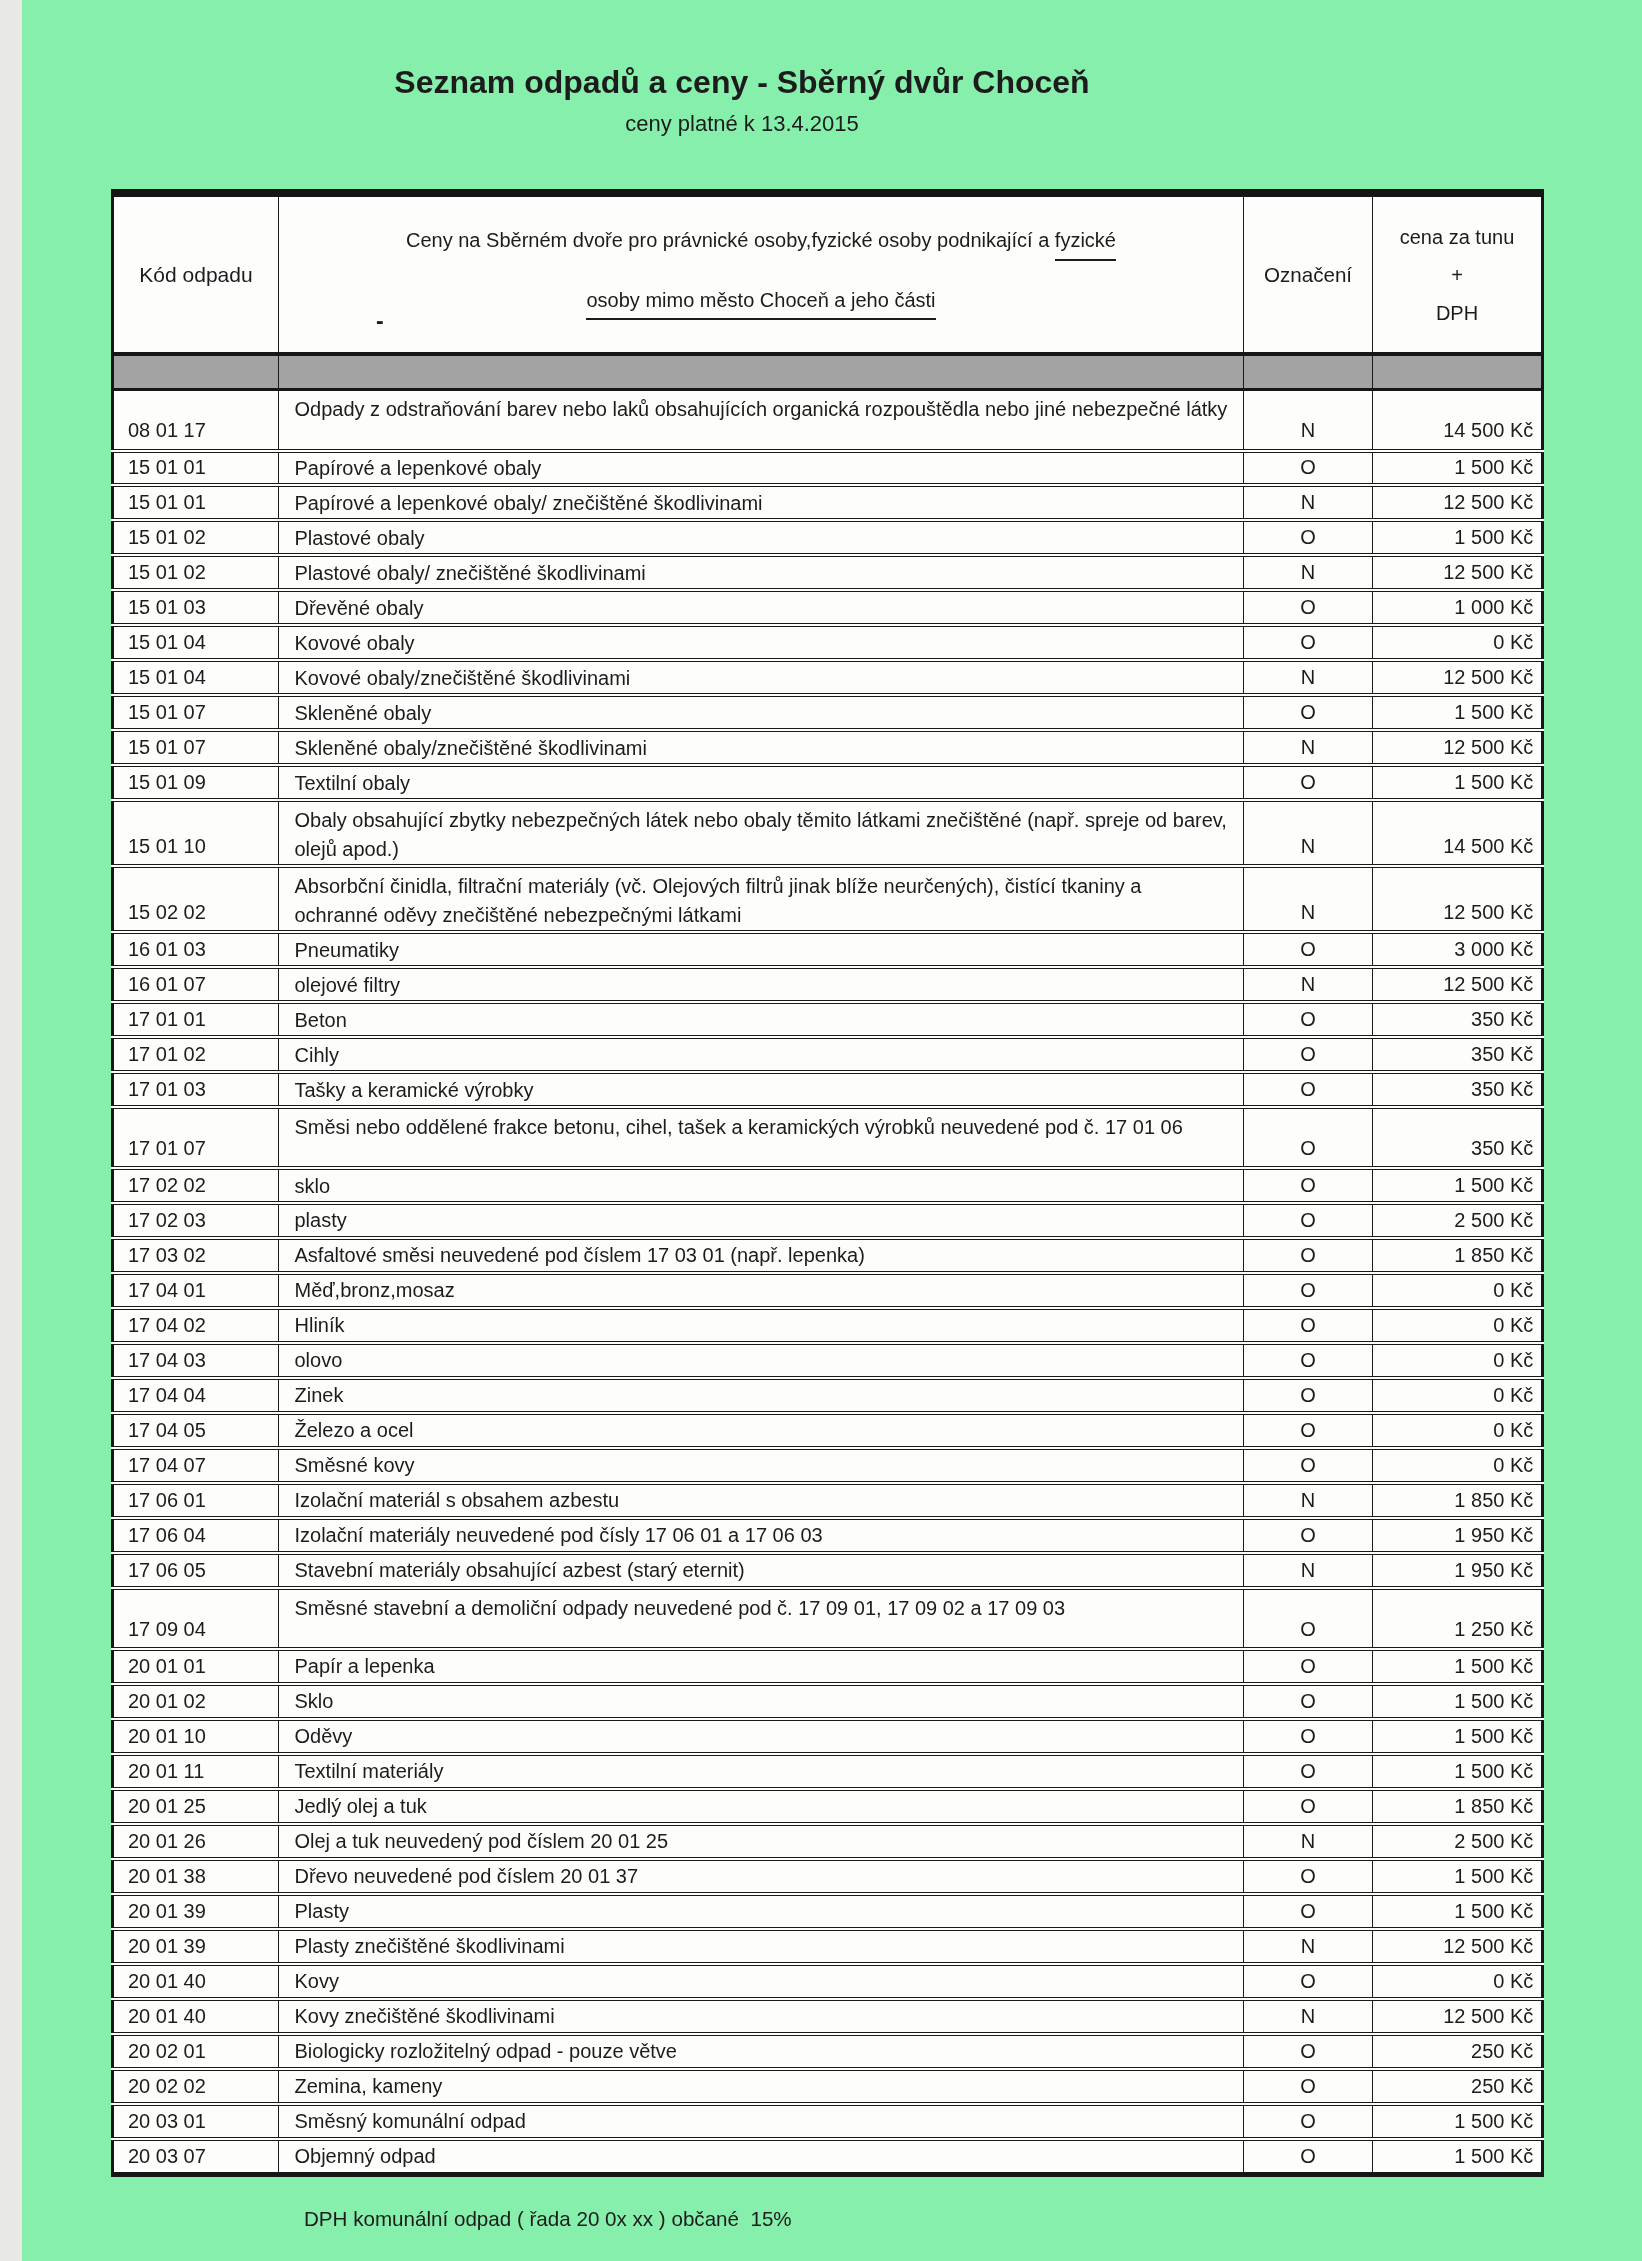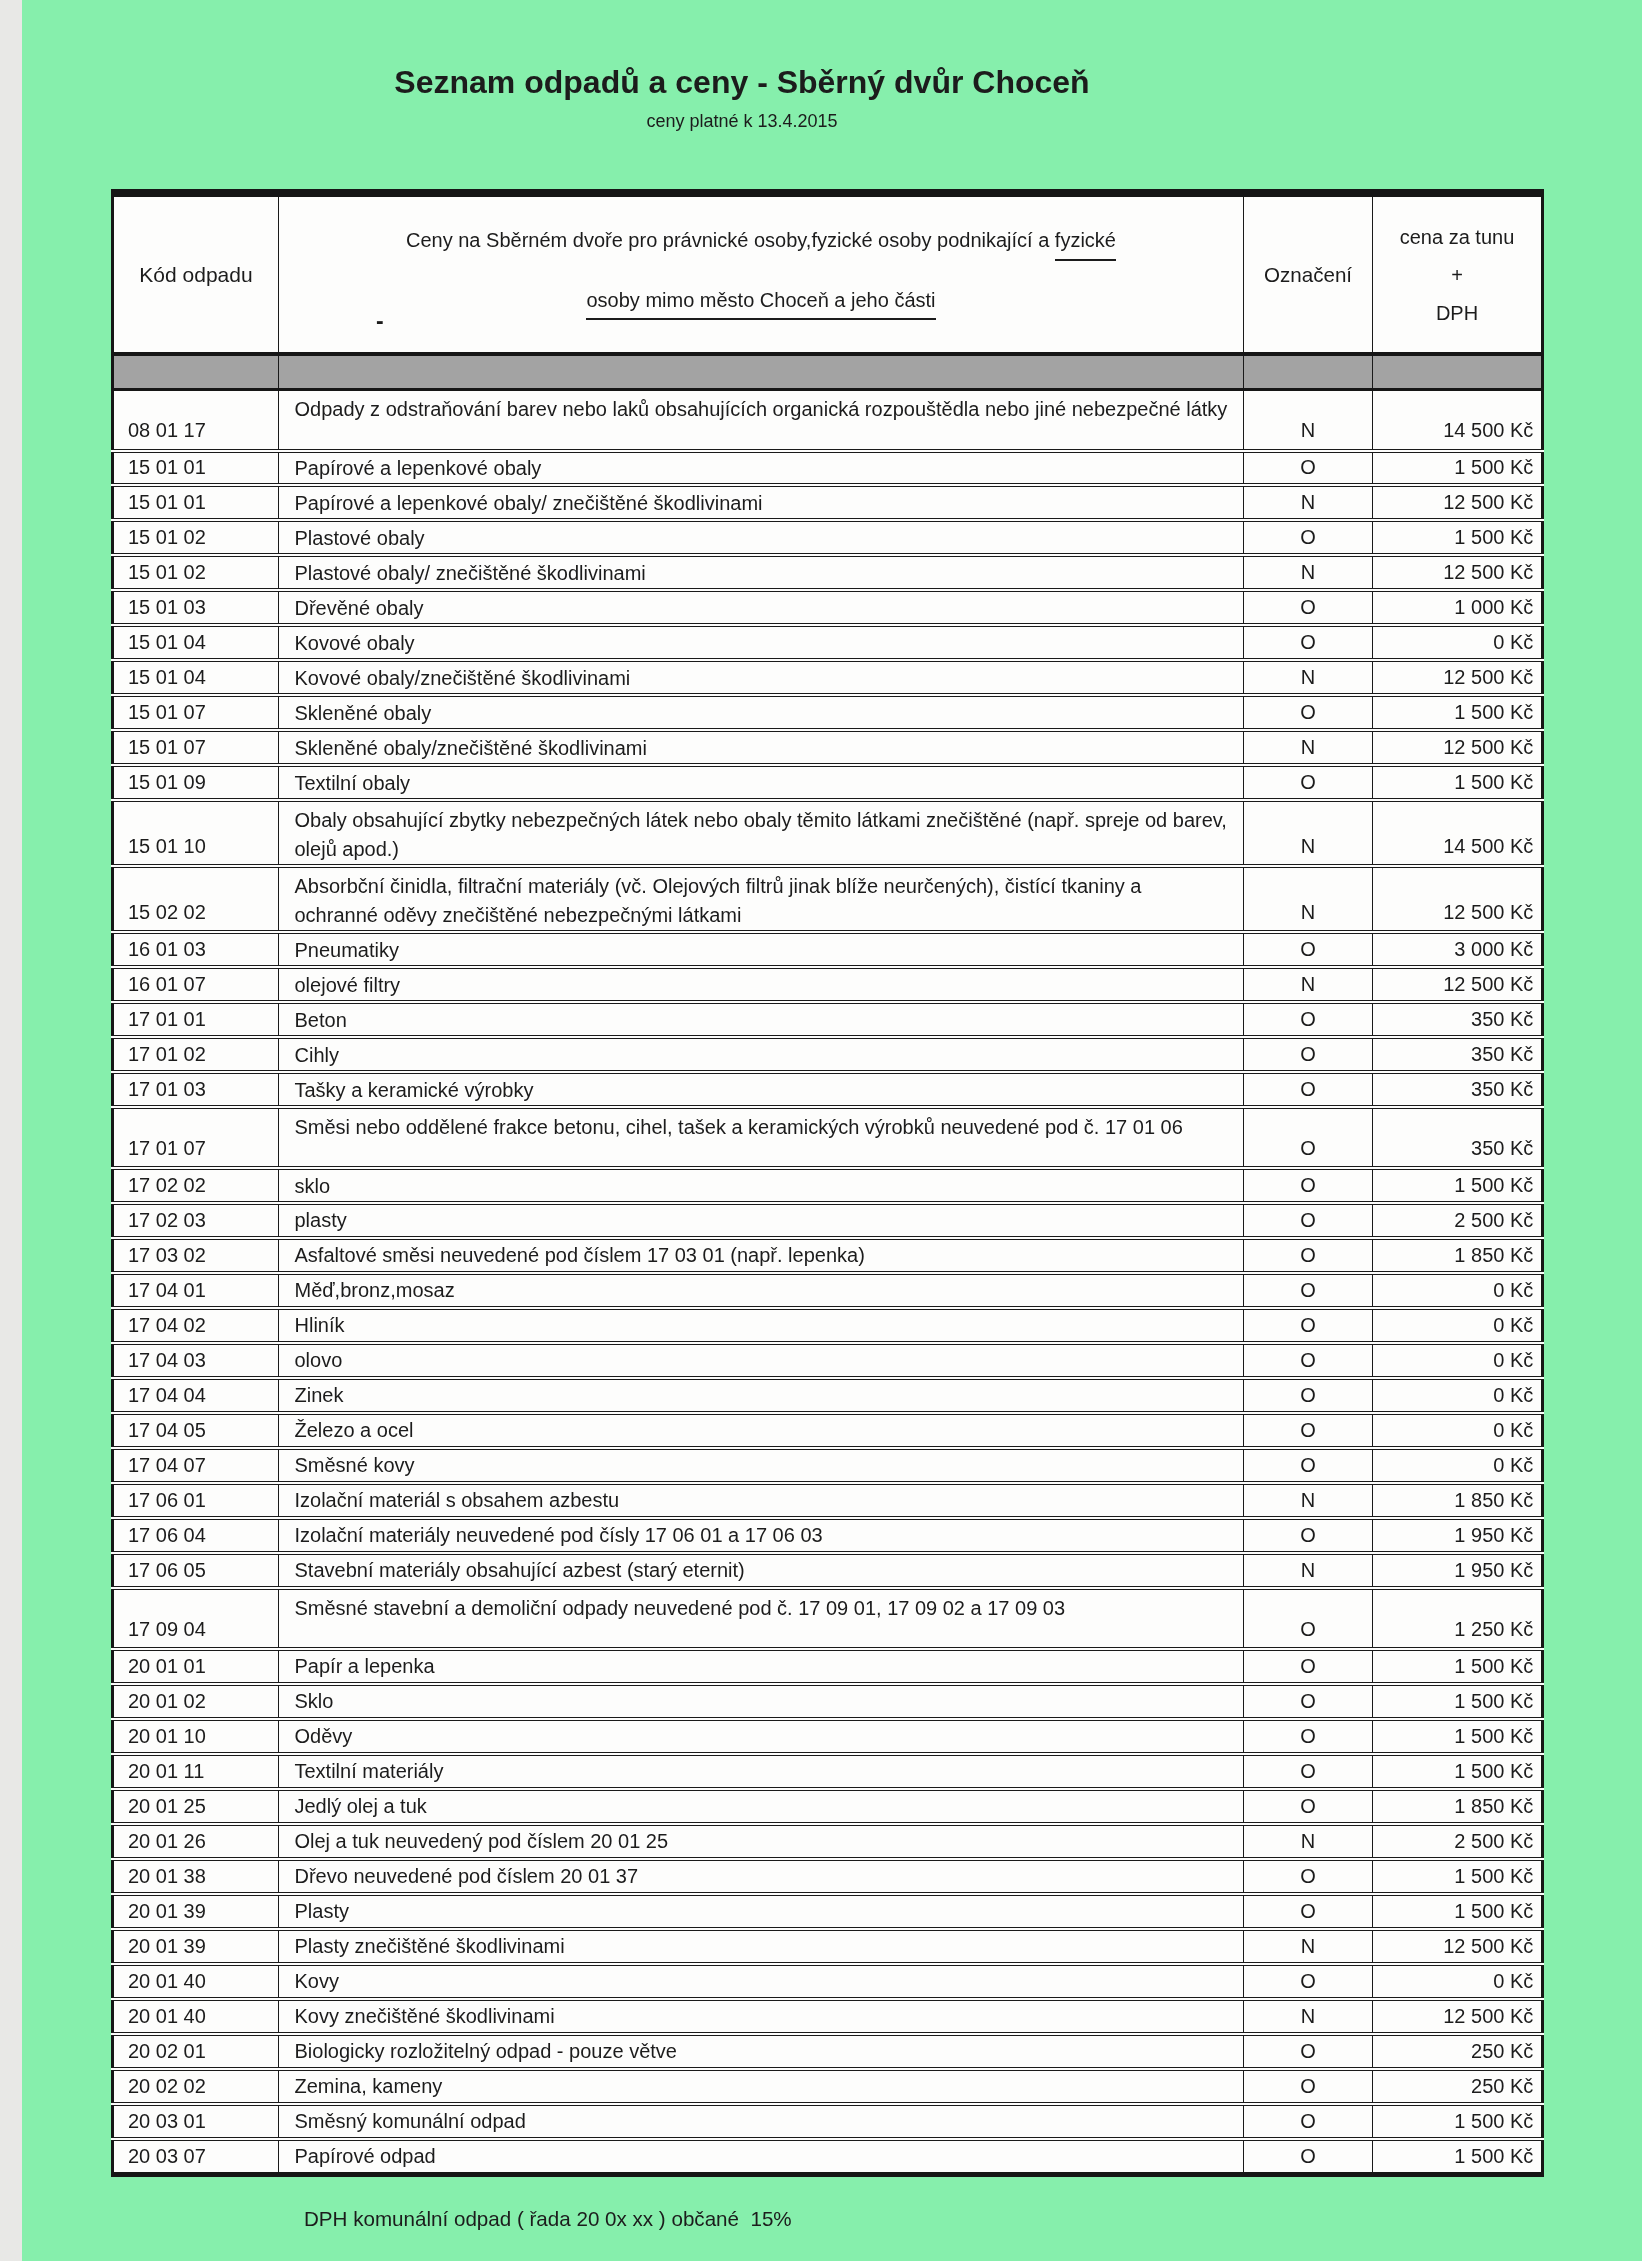--- a/index.html
+++ b/index.html
@@ -16,21 +16,21 @@
     position: absolute; left: 0; top: 0;
     width: 22px; height: 100%;
     background: #e8e8e6;
   }
   .heading {
     position: absolute; left: 0; top: 64px;
     width: 1484px;
     text-align: center;
   }
   .title { font-size: 32px; font-weight: bold; }
-  .subtitle { margin-top: 10.3px; font-size: 18px; }
+  .subtitle { margin-top: 10.3px; font-size: 22px; }
 
   table.price-table {
     position: absolute; left: 111px; top: 189px;
     width: 1429px;
     border-collapse: collapse;
     table-layout: fixed;
     background: #fdfdfc;
     border: 3.2px solid #161616;
     border-top-width: 8.4px;
     border-bottom-width: 5.8px;
@@ -386,21 +386,21 @@
           <td class="price">250 Kč</td>
         </tr>
         <tr>
           <td class="code">20 03 01</td>
           <td class="desc">Směsný komunální odpad</td>
           <td class="mark">O</td>
           <td class="price">1 500 Kč</td>
         </tr>
         <tr>
           <td class="code">20 03 07</td>
-          <td class="desc">Papírové odpad</td>
+          <td class="desc">Objemný odpad</td>
           <td class="mark">O</td>
           <td class="price">1 500 Kč</td>
         </tr>
       </tbody>
   </table>
 
   <div class="footer">
     <div>DPH komunální odpad ( řada 20 0x xx ) občané  15%</div>
     
   </div>

